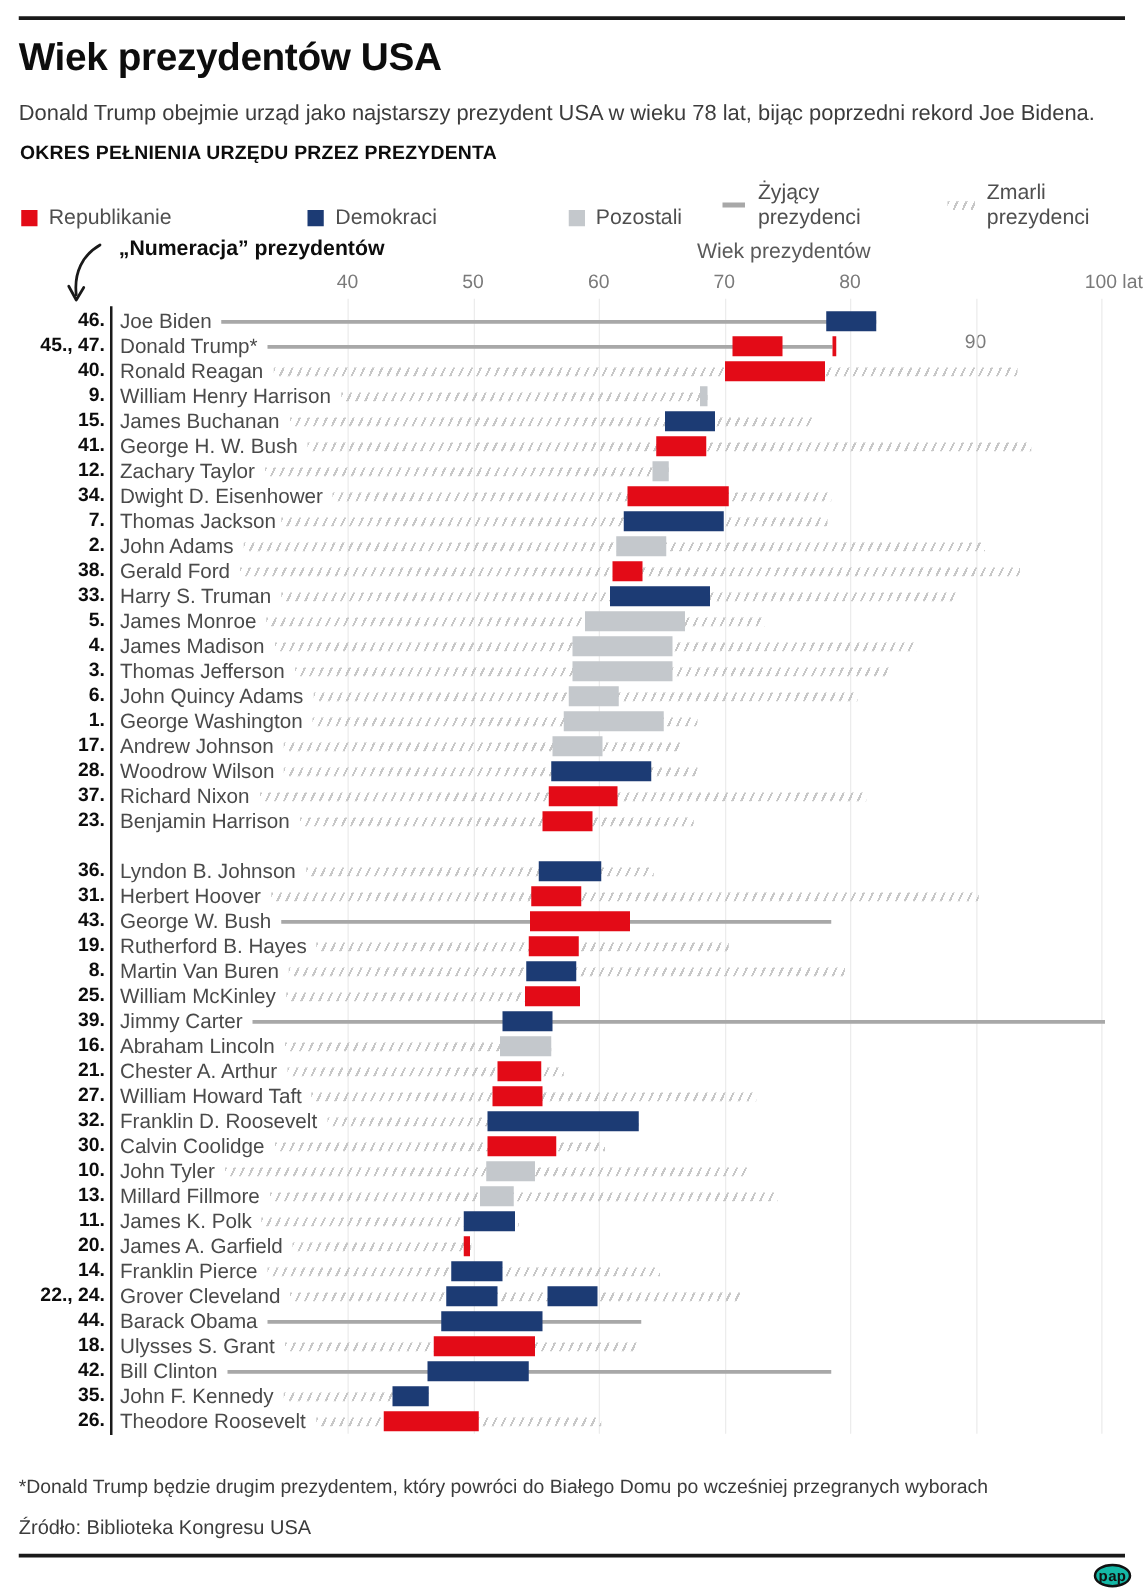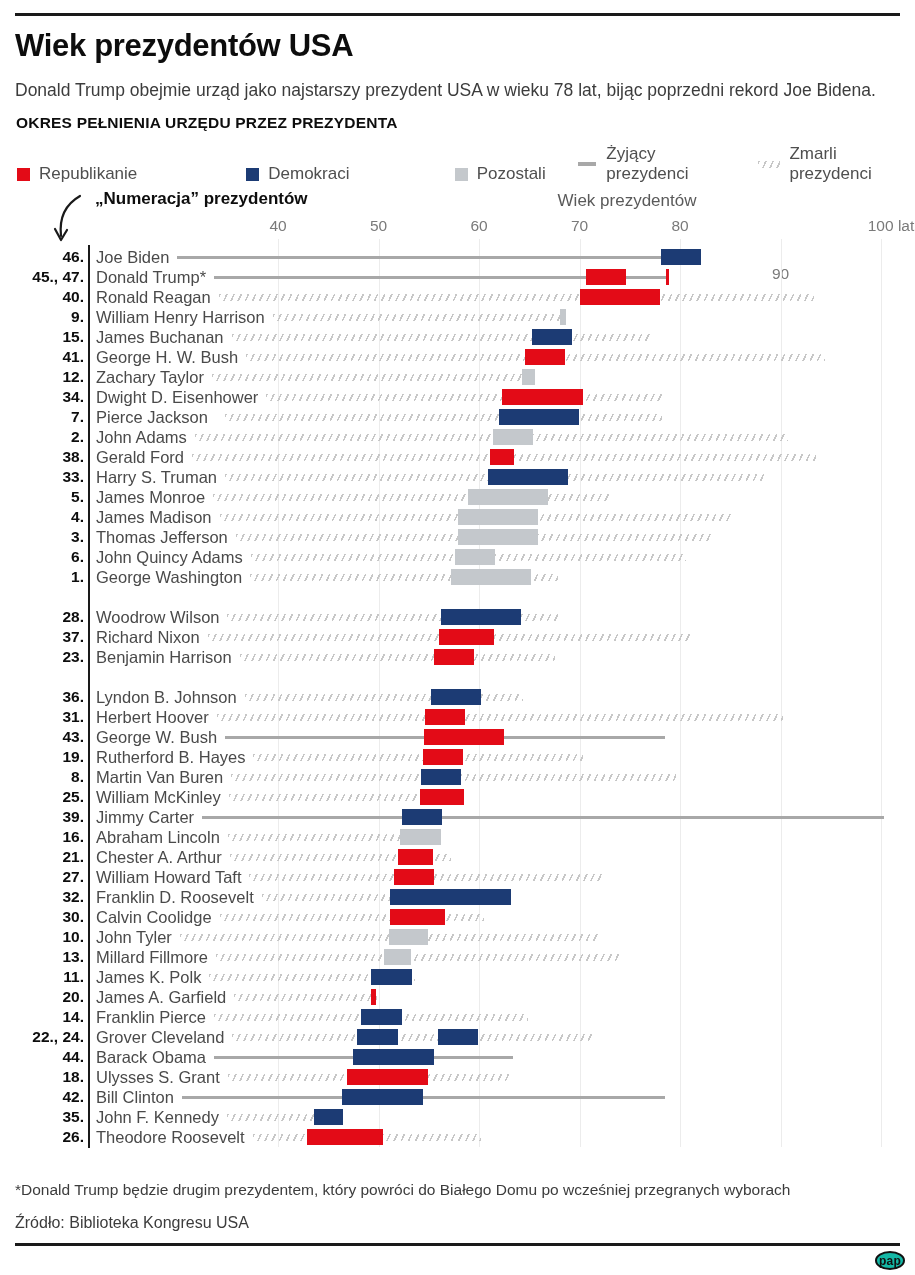--- a/index.html
+++ b/index.html
@@ -156,21 +156,21 @@
     </div>
     <div class="row" style="top: 140px;">
       <span class="pres-num">34.</span>
       <div class="life-line dead" style="left: 266px; width: 398.925px;"></div>
       <span class="pres-name">Dwight D. Eisenhower</span>
       <div class="term-bar rep" style="left: 502.115px; width: 80.4px;"></div>
     </div>
     <div class="row" style="top: 160px;">
       <span class="pres-num">7.</span>
       <div class="life-line dead" style="left: 225px; width: 436.91px;"></div>
-      <span class="pres-name">Pierce Jackson</span>
+      <span class="pres-name">Thomas Jackson</span>
       <div class="term-bar dem" style="left: 499.1px; width: 80.4px;"></div>
     </div>
     <div class="row" style="top: 180px;">
       <span class="pres-num">2.</span>
       <div class="life-line dead" style="left: 195px; width: 592.535px;"></div>
       <span class="pres-name">John Adams</span>
       <div class="term-bar other" style="left: 493.07px; width: 40.2px;"></div>
     </div>
     <div class="row" style="top: 200px;">
       <span class="pres-num">38.</span>
@@ -206,20 +206,26 @@
       <span class="pres-num">6.</span>
       <div class="life-line dead" style="left: 251px; width: 435.03px;"></div>
       <span class="pres-name">John Quincy Adams</span>
       <div class="term-bar other" style="left: 454.88px; width: 40.2px;"></div>
     </div>
     <div class="row" style="top: 320px;">
       <span class="pres-num">1.</span>
       <div class="life-line dead" style="left: 250px; width: 308.395px;"></div>
       <span class="pres-name">George Washington</span>
       <div class="term-bar other" style="left: 450.86px; width: 80.4px;"></div>
+    </div>
+    <div class="row" style="top: 340px;">
+      <span class="pres-num">17.</span>
+      <div class="life-line dead" style="left: 227px; width: 318.33px;"></div>
+      <span class="pres-name">Andrew Johnson</span>
+      <div class="term-bar other" style="left: 441.815px; width: 40.2px;"></div>
     </div>
     <div class="row" style="top: 360px;">
       <span class="pres-num">28.</span>
       <div class="life-line dead" style="left: 227px; width: 331.395px;"></div>
       <span class="pres-name">Woodrow Wilson</span>
       <div class="term-bar dem" style="left: 440.81px; width: 80.4px;"></div>
     </div>
     <div class="row" style="top: 380px;">
       <span class="pres-num">37.</span>
       <div class="life-line dead" style="left: 208px; width: 485.065px;"></div>

